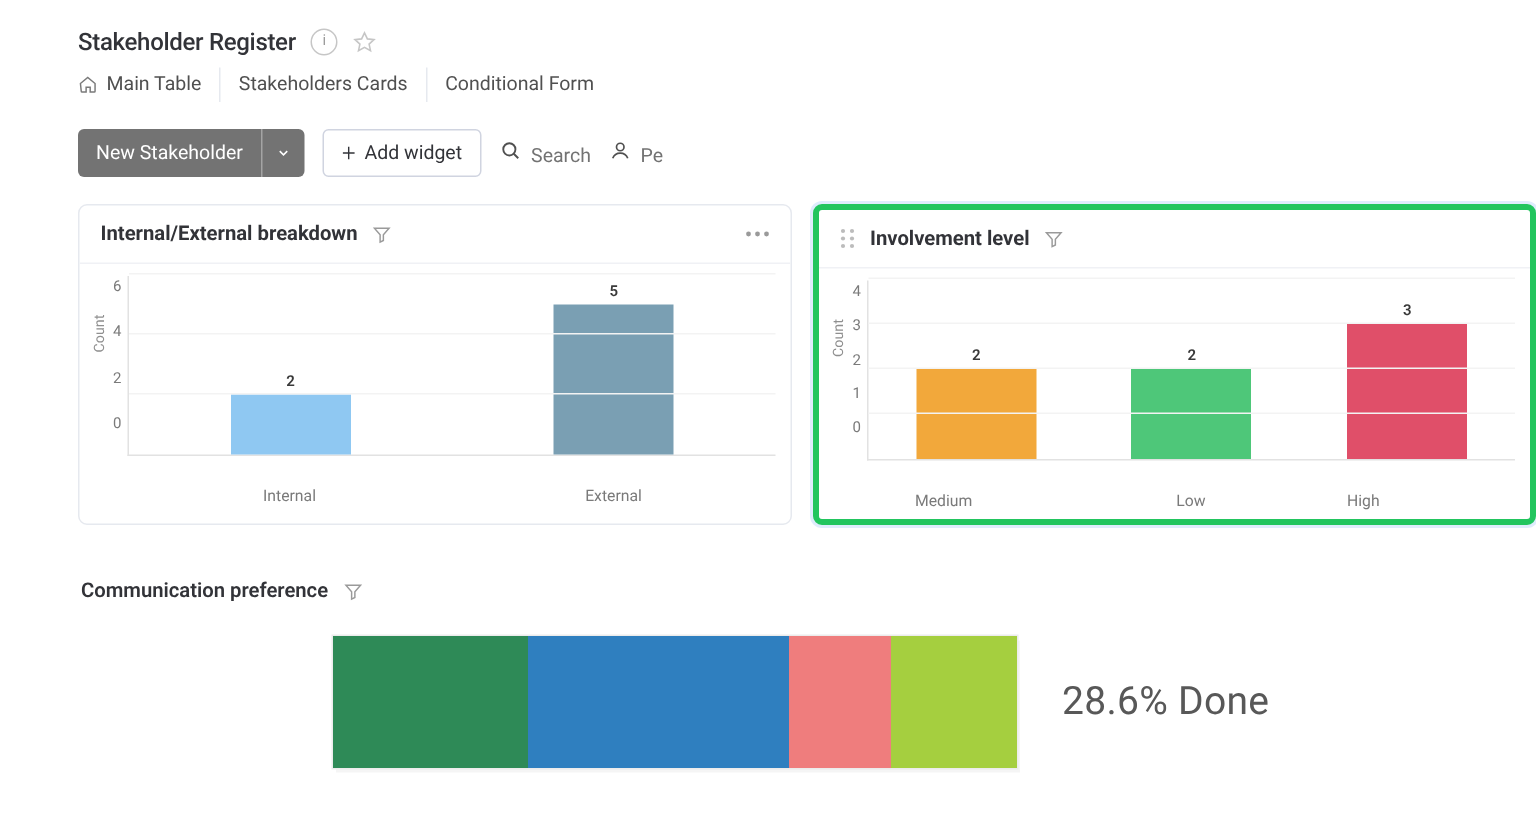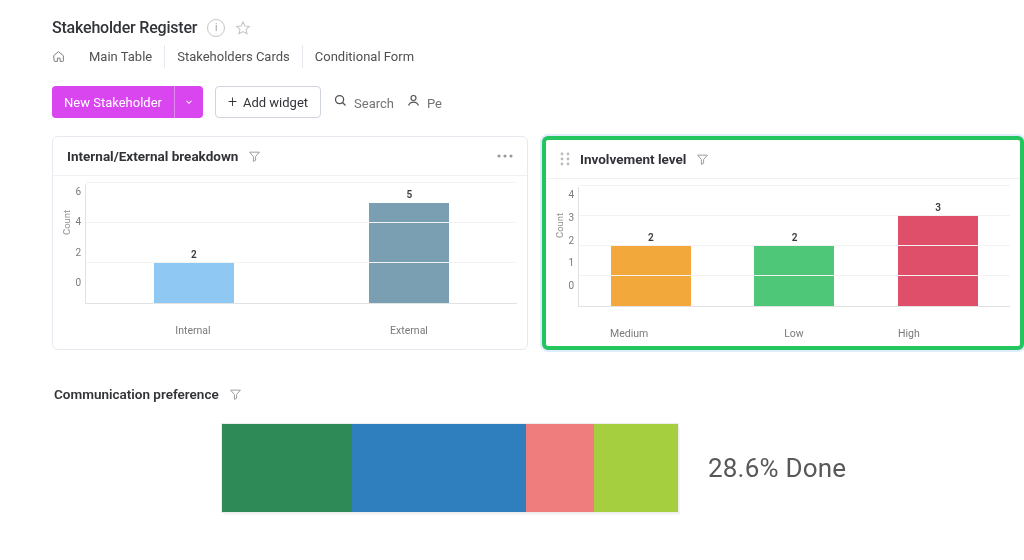--- a/index.html
+++ b/index.html
@@ -16,31 +16,31 @@
   
   .title-row { display: flex; align-items: center; gap: 10px; }
   .page-title { font-size: 16px; font-weight: 500; letter-spacing: -0.2px; }
   .title-icon-circle {
     width: 18px; height: 18px; border: 1.3px solid #c6c6c6; border-radius: 50%;
     display: flex; align-items: center; justify-content: center; font-size: 10px; color:#9c9c9c;
   }
   .star-icon svg { display:block; }
   .tabs { display: flex; align-items: center; gap: 0; margin-top: 8px; }
   .tab {
-    display: flex; align-items: center; gap: 24px; padding: 4px 12px;
+    display: flex; align-items: center; gap: 6px; padding: 4px 12px;
     font-size: 13px; color: #505050; border-right: 1px solid #e6e9ef;
   }
   .tab:first-child { padding-left: 0; }
   .tab:last-child { border-right: none; }
   .home-icon svg { display:block; }
 
   
   .toolbar { display: flex; align-items: center; gap: 12px; margin-top: 18px; }
   .primary-btn {
-    background: #d946ef; color: #fff; border-radius: 4px;
+    background: #737373; color: #fff; border-radius: 4px;
     display: flex; align-items: center; height: 32px;
   }
   .primary-btn .label { padding: 0 12px; font-size: 13px; }
   .primary-btn .chev { border-left: 1px solid rgba(255,255,255,.35); padding: 0 9px; height:100%; display:flex; align-items:center;}
   .sec-btn {
     border: 1px solid #d0d4e0; border-radius: 4px; height: 32px;
     display: flex; align-items: center; gap: 6px; padding: 0 12px; font-size: 13px; color:#323338;
   }
   .tool-item { display: flex; align-items: flex-end; gap: 6px; font-size: 13px; color:#737373; }
   .plus { font-weight: 300; font-size: 16px; line-height: 1; }

